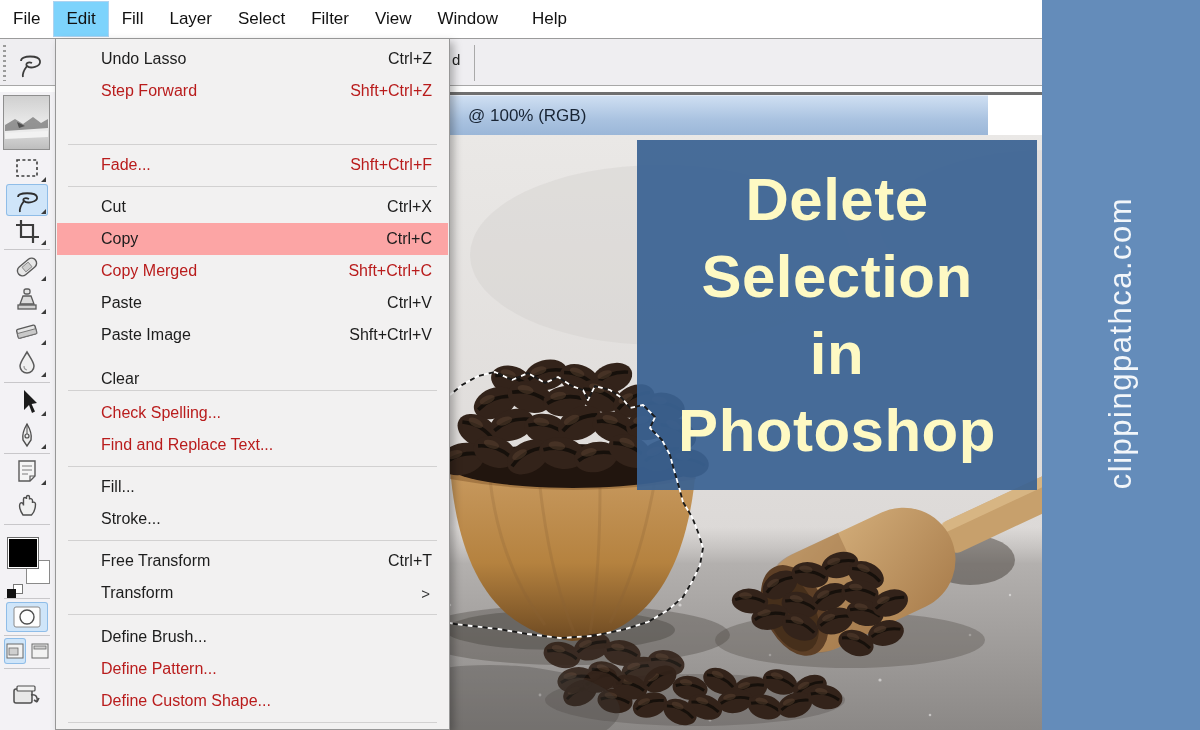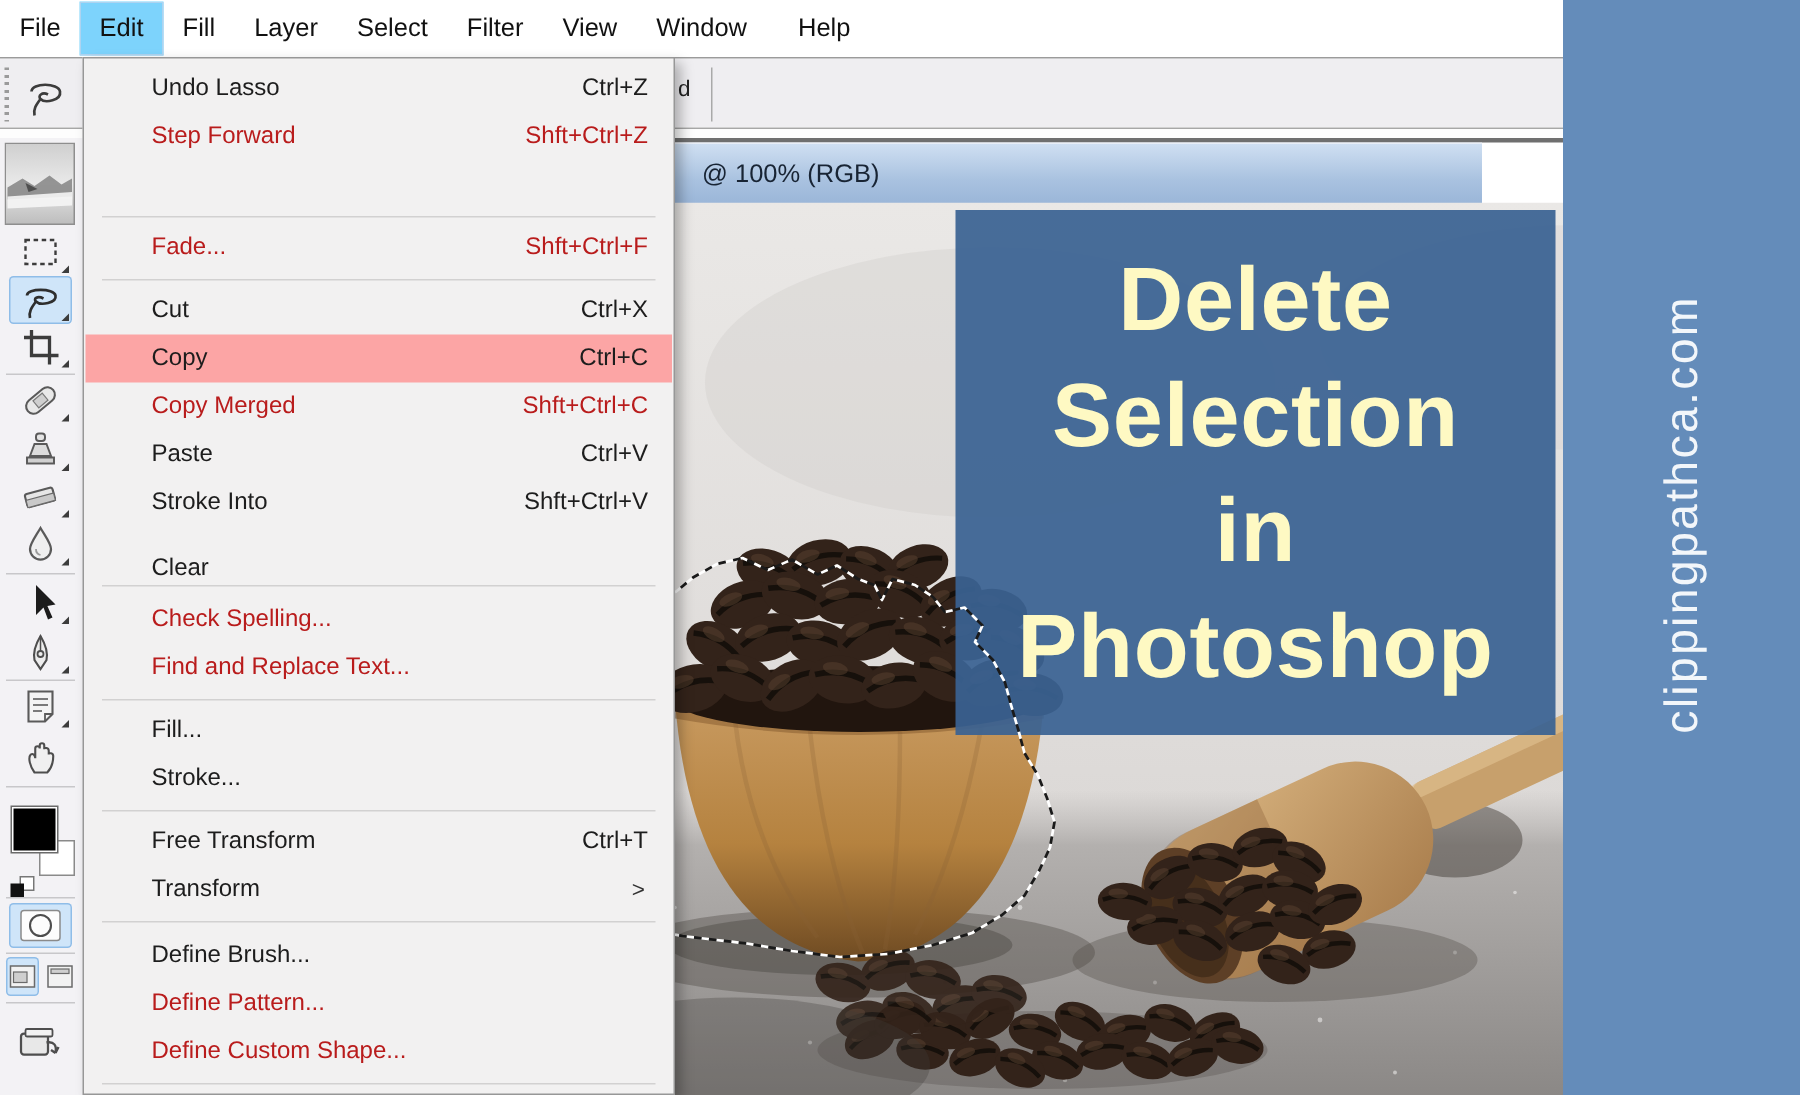--- a/index.html
+++ b/index.html
@@ -475,21 +475,21 @@
     </div>
     <div class="mi disabled" style="top:216px">
       <span class="lbl">Copy Merged</span>
       <span class="sc">Shft+Ctrl+C</span>
     </div>
     <div class="mi" style="top:248px">
       <span class="lbl">Paste</span>
       <span class="sc">Ctrl+V</span>
     </div>
     <div class="mi" style="top:280px">
-      <span class="lbl">Stroke Into</span>
+      <span class="lbl">Paste Image</span>
       <span class="sc">Shft+Ctrl+V</span>
     </div>
     <div class="mi" style="top:324px">
       <span class="lbl">Clear</span>
       <span class="sc"></span>
     </div>
     <div class="msep" style="top:351px"></div>
     <div class="mi disabled" style="top:358px">
       <span class="lbl">Check Spelling...</span>
       <span class="sc"></span>

